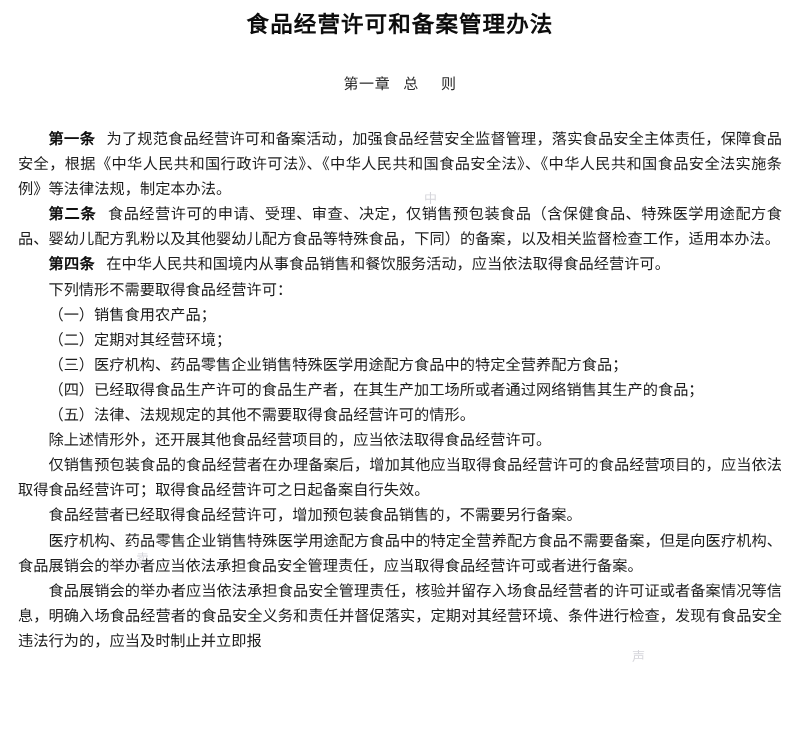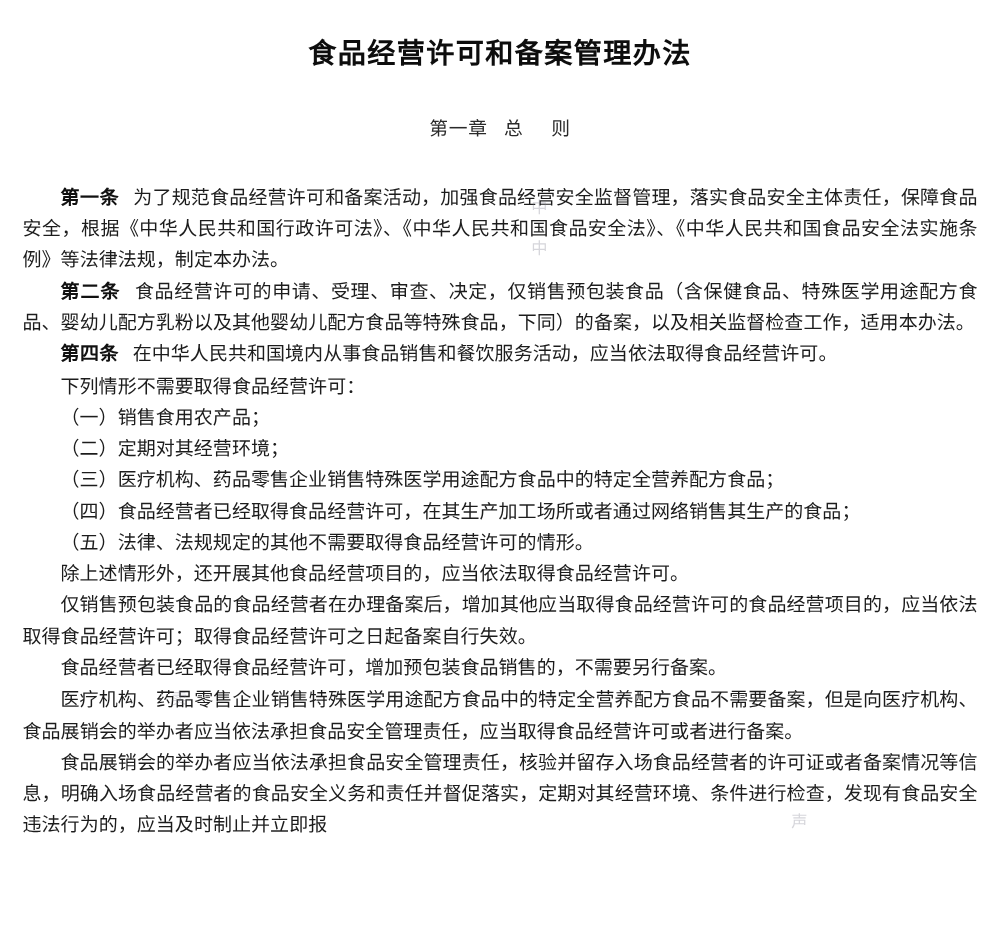--- a/index.html
+++ b/index.html
@@ -28,21 +28,21 @@
   }
 
   
   .doc-title {
     text-align: center;
     font-size: 22.5px;
     font-weight: bold;
     letter-spacing: 1.1px;
     color: #0d0d0d;
     margin: 0;
-    padding-top: 28px;
+    padding-top: 9px;
     line-height: 30px;
     font-family: "DejaVu Serif", "Liberation Serif", serif;
   }
 
   
   .chapter-heading {
     text-align: center;
     font-size: 15px;
     font-weight: normal;
     color: #2a2a2a;
@@ -111,21 +111,21 @@
     <p class="para"><span class="article-no">第二条</span><span class="article-gap"></span><span>食品经营许可的申请、受理、审查、决定，仅销售预包装食品（含保健食品、特殊医学用途配方食品、婴幼儿配方乳粉以及其他婴幼儿配方食品等特殊食品，下同）的备案，以及相关监督检查工作，适用本办法。</span></p>
 
 
     <p class="para"><span class="article-no">第四条</span><span class="article-gap"></span><span>在中华人民共和国境内从事食品销售和餐饮服务活动，应当依法取得食品经营许可。</span></p>
 
     <p class="para">下列情形不需要取得食品经营许可：</p>
 
     <p class="para">（一）销售食用农产品；</p>
     <p class="para">（二）定期对其经营环境；</p>
     <p class="para">（三）医疗机构、药品零售企业销售特殊医学用途配方食品中的特定全营养配方食品；</p>
-    <p class="para">（四）食品经营者已经取得食品经营许可，在其生产加工场所或者通过网络销售其生产的食品；</p>
+    <p class="para">（四）已经取得食品生产许可的食品生产者，在其生产加工场所或者通过网络销售其生产的食品；</p>
     <p class="para">（五）法律、法规规定的其他不需要取得食品经营许可的情形。</p>
 
     <p class="para">除上述情形外，还开展其他食品经营项目的，应当依法取得食品经营许可。</p>
 
 
     <p class="para">仅销售预包装食品的食品经营者在办理备案后，增加其他应当取得食品经营许可的食品经营项目的，应当依法取得食品经营许可；取得食品经营许可之日起备案自行失效。</p>
     <p class="para">食品经营者已经取得食品经营许可，增加预包装食品销售的，不需要另行备案。</p>
     <p class="para">医疗机构、药品零售企业销售特殊医学用途配方食品中的特定全营养配方食品不需要备案，但是向医疗机构、食品展销会的举办者应当依法承担食品安全管理责任，应当取得食品经营许可或者进行备案。</p>
 
 

